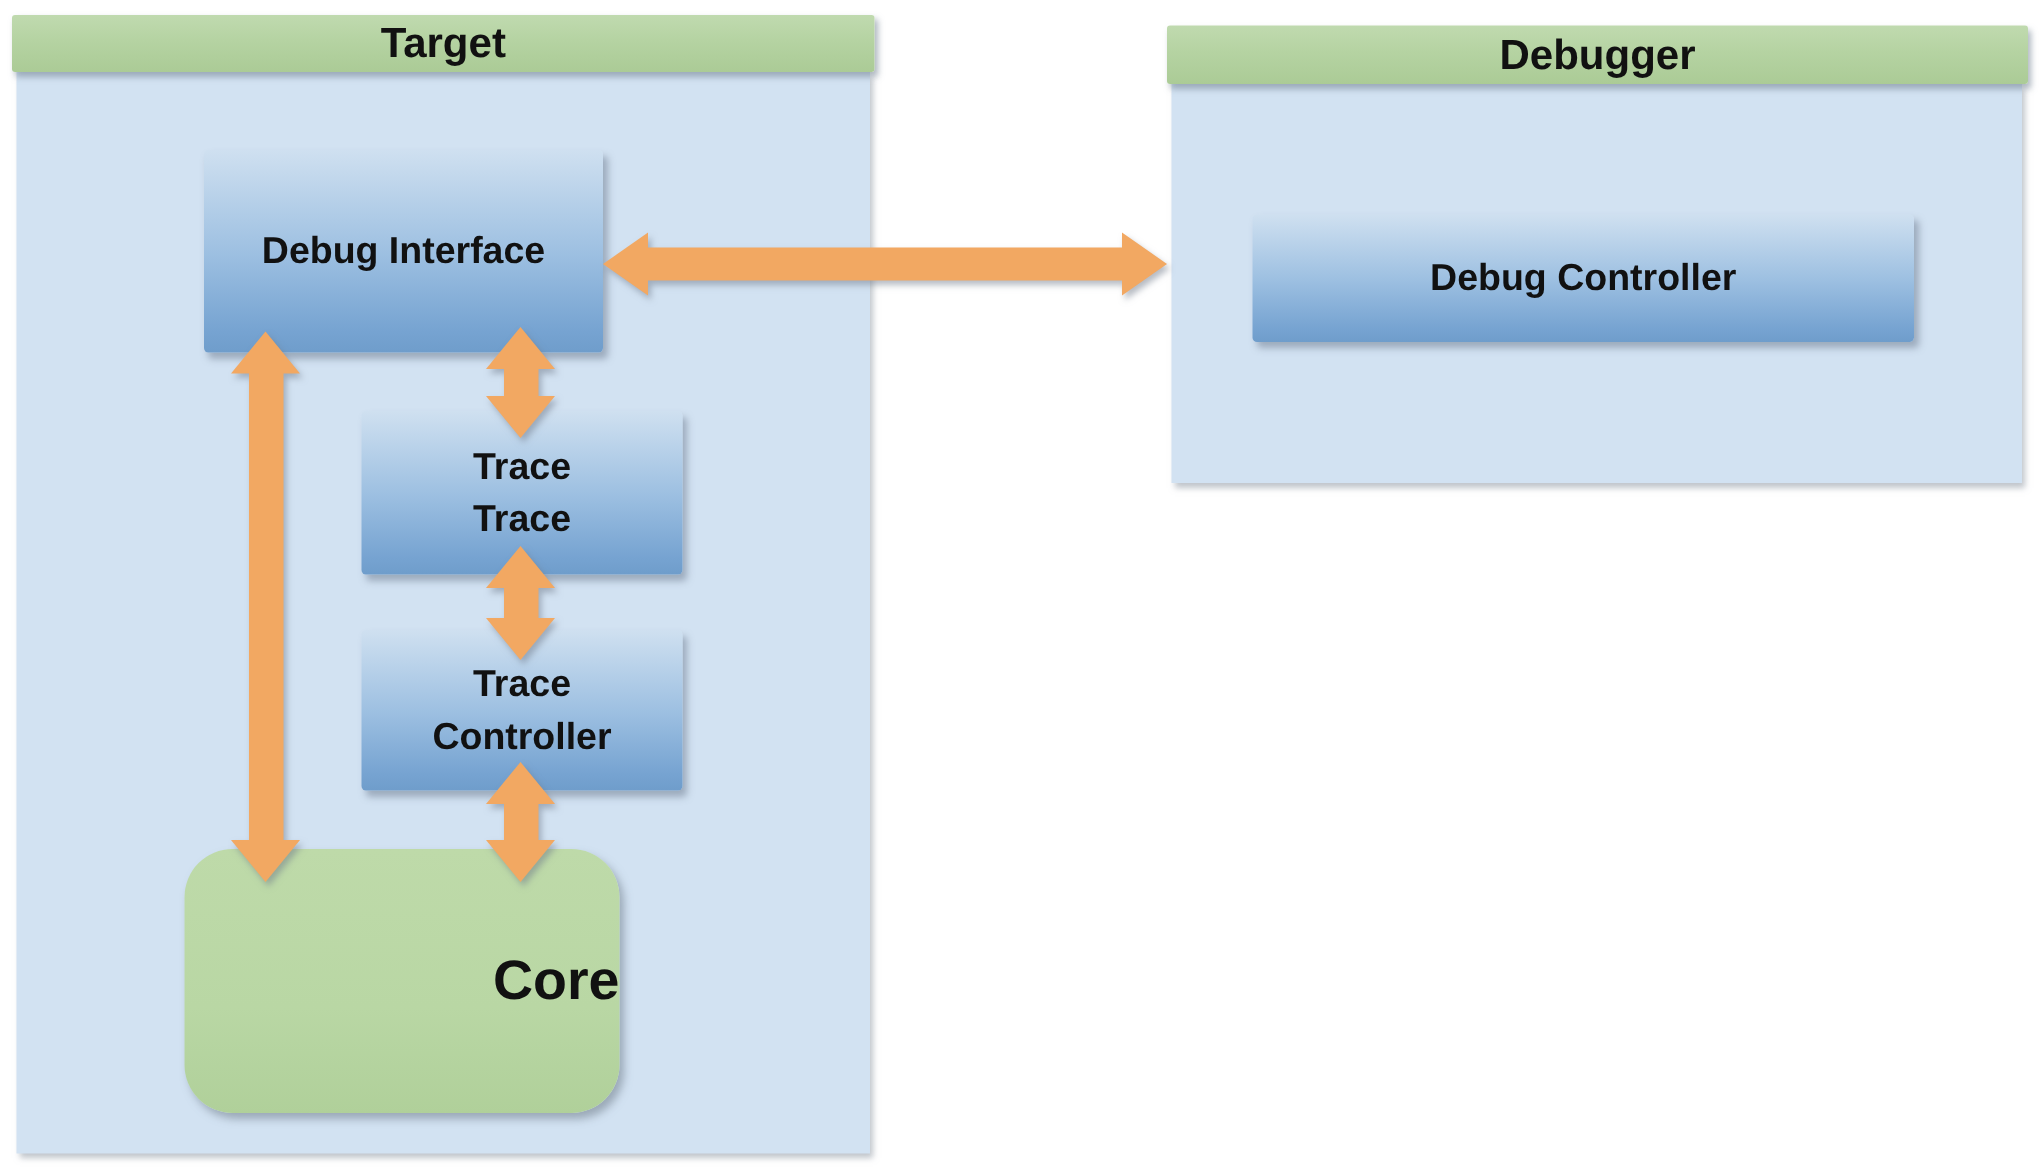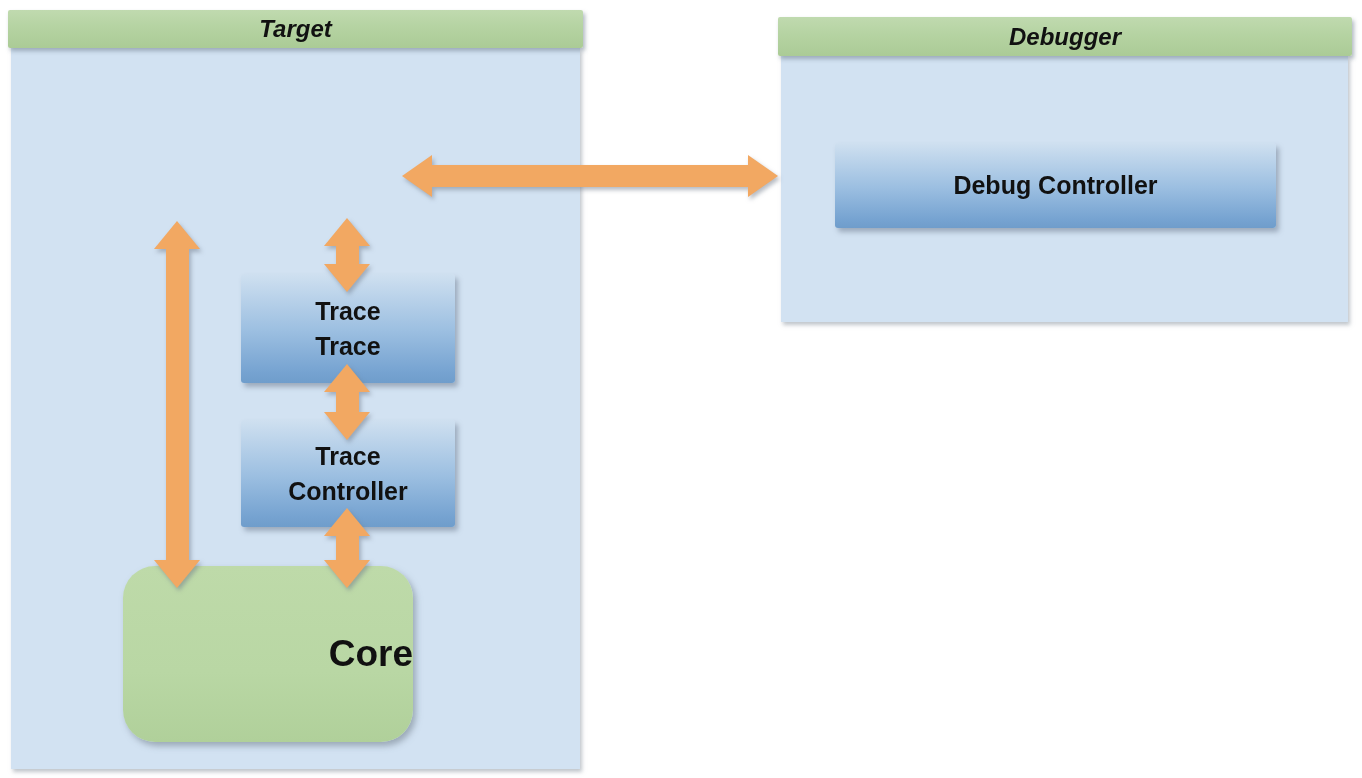--- a/index.html
+++ b/index.html
@@ -29,21 +29,21 @@
   }
   .panel-header{
     position:absolute;
     background:linear-gradient(180deg,#c0daaf 0%,var(--header-green) 45%,#abcb96 100%);
     border-radius:2px;
     box-shadow:2px 3px 4px rgba(120,135,150,0.6);
     display:flex;align-items:center;justify-content:center;
     z-index:3;
   }
   .panel-title{
-    font-size:24px;font-weight:700;color:var(--label-color);font-style:italic;
+    font-size:28px;font-weight:700;color:var(--label-color);
   }
   
   .block{
     position:absolute;
     display:flex;flex-direction:column;align-items:center;justify-content:center;
     text-align:center;
     z-index:2;
     color:var(--label-color);
     font-weight:700;
   }
@@ -106,20 +106,23 @@
   <div class="panel-body" style="left:11px;top:48px;width:569px;height:721px;"></div>
   <div class="panel-header" style="left:8px;top:10px;width:575px;height:38px;">
     <span class="panel-title">Target</span>
   </div>
 
   <div class="panel-body" style="left:781px;top:56px;width:567px;height:266px;"></div>
   <div class="panel-header" style="left:778px;top:17px;width:574px;height:39px;">
     <span class="panel-title">Debugger</span>
   </div>
 
+  <div class="block block-blue" style="left:136px;top:100px;width:266px;height:135px;">
+    <span class="lbl-md">Debug Interface</span>
+  </div>
 
   <div class="block block-blue" style="left:241px;top:274px;width:214px;height:109px;">
     <span class="lbl-md">Trace</span>
     <span class="lbl-md">Trace</span>
   </div>
 
   <div class="block block-blue" style="left:241px;top:420px;width:214px;height:107px;">
     <span class="lbl-md">Trace</span>
     <span class="lbl-md">Controller</span>
   </div>

